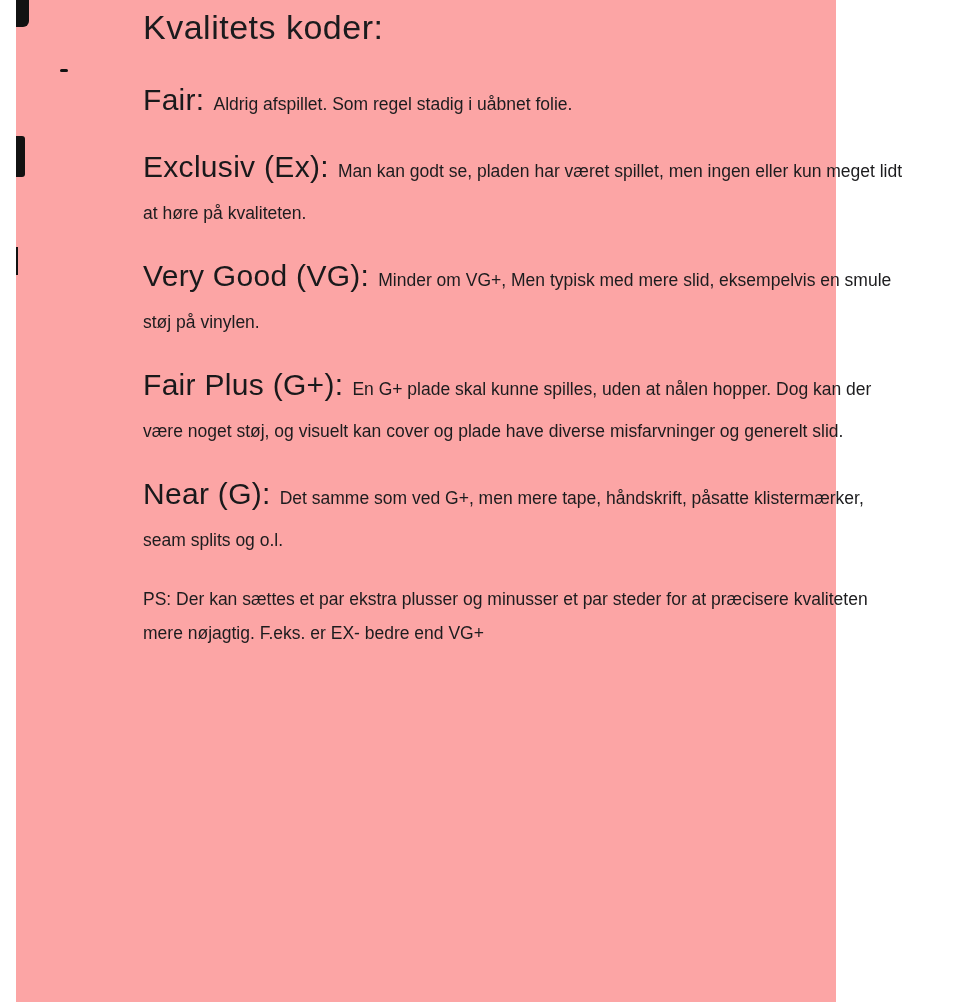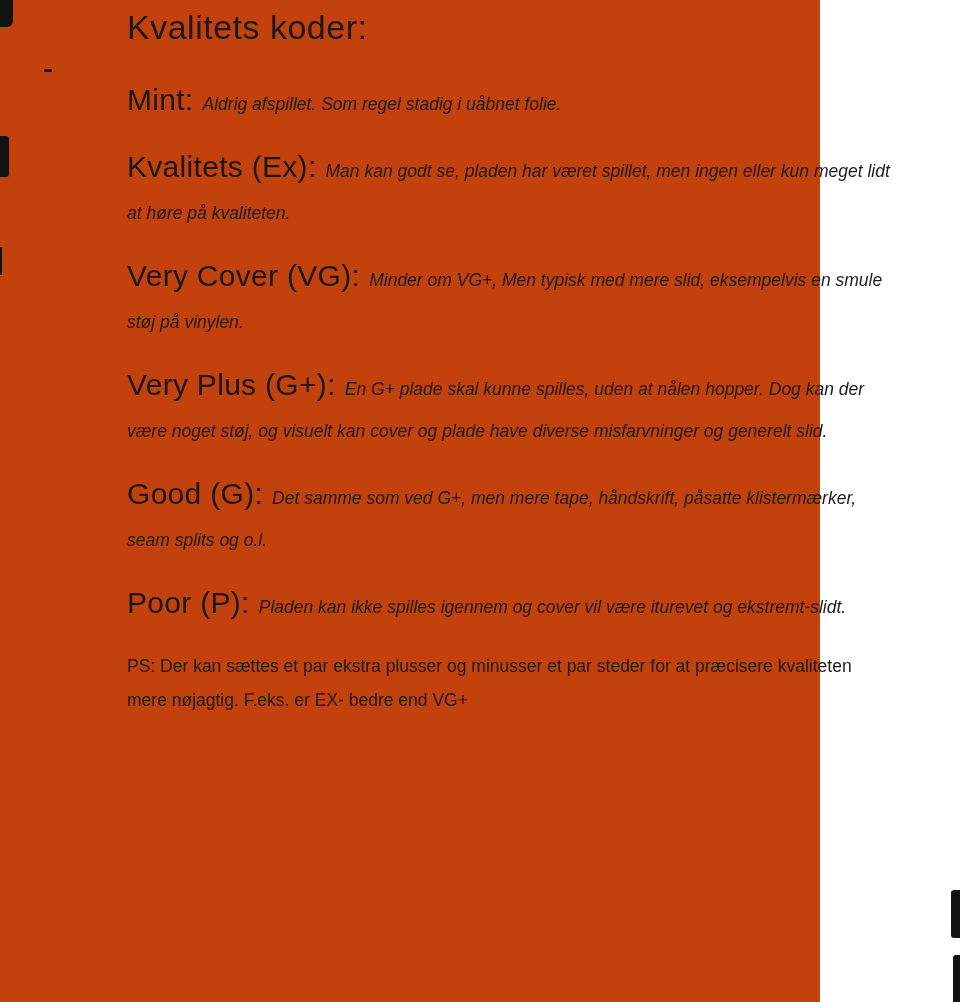--- a/index.html
+++ b/index.html
@@ -11,21 +11,22 @@
     width: 960px;
     height: 1002px;
     font-family: "Liberation Sans", sans-serif;
     color: #1c1c1e;
     overflow: hidden;
   }
   .page {
     position: relative;
     width: 820px;
     height: 1002px;
-    background: #c2410c;
+    background: #fca5a5;
+    margin-left: 16px;
   }
   .content {
     position: absolute;
     left: 127px;
     top: 8px;
     width: 768px;
   }
   .doc-title {
     font-size: 34px;
     font-weight: 400;
@@ -40,21 +41,20 @@
     color: #1c1c1e;
   }
   .term {
     font-size: 30px;
     letter-spacing: 0.3px;
     margin-right: 9px;
     color: #19191b;
   }
   .desc {
     font-size: 17.5px;
-    font-style: italic;
   }
   .ps {
     font-size: 17.5px;
     line-height: 34px;
     margin: 2px 0 0 0;
     color: #1c1c1e;
   }
   
   .artifact {
     position: absolute;
@@ -70,45 +70,42 @@
 </head>
 <body>
 
 <div class="page">
 
   <div class="content">
 
     <h1 class="doc-title">Kvalitets koder:</h1>
 
     <p class="entry">
-      <span class="term">Mint:</span><span class="desc">Aldrig afspillet. Som regel stadig i uåbnet folie.</span>
+      <span class="term">Fair:</span><span class="desc">Aldrig afspillet. Som regel stadig i uåbnet folie.</span>
     </p>
 
 
     <p class="entry">
-      <span class="term">Kvalitets (Ex):</span><span class="desc">Man kan godt se, pladen har været spillet, men ingen eller kun meget lidt at høre på kvaliteten.</span>
+      <span class="term">Exclusiv (Ex):</span><span class="desc">Man kan godt se, pladen har været spillet, men ingen eller kun meget lidt at høre på kvaliteten.</span>
     </p>
 
 
     <p class="entry">
-      <span class="term">Very Cover (VG):</span><span class="desc">Minder om VG+, Men typisk med mere slid, eksempelvis en smule støj på vinylen.</span>
+      <span class="term">Very Good (VG):</span><span class="desc">Minder om VG+, Men typisk med mere slid, eksempelvis en smule støj på vinylen.</span>
     </p>
 
     <p class="entry">
-      <span class="term">Very Plus (G+):</span><span class="desc">En G+ plade skal kunne spilles, uden at nålen hopper. Dog kan der være noget støj, og visuelt kan cover og plade have diverse misfarvninger og generelt slid.</span>
+      <span class="term">Fair Plus (G+):</span><span class="desc">En G+ plade skal kunne spilles, uden at nålen hopper. Dog kan der være noget støj, og visuelt kan cover og plade have diverse misfarvninger og generelt slid.</span>
     </p>
 
     <p class="entry">
-      <span class="term">Good (G):</span><span class="desc">Det samme som ved G+, men mere tape, håndskrift, påsatte klistermærker, seam splits og o.l.</span>
+      <span class="term">Near (G):</span><span class="desc">Det samme som ved G+, men mere tape, håndskrift, påsatte klistermærker, seam splits og o.l.</span>
     </p>
 
 
-    <p class="entry">
-      <span class="term">Poor (P):</span><span class="desc">Pladen kan ikke spilles igennem og cover vil være iturevet og ekstremt-slidt.</span>
-    </p>
 
     <p class="ps">PS: Der kan sættes et par ekstra plusser og minusser et par steder for at præcisere kvaliteten mere nøjagtig. F.eks. er EX- bedre end VG+</p>
 
   </div>
 
   <div class="artifact a-topleft"></div>
   <div class="artifact a-dash"></div>
   <div class="artifact a-leftbar"></div>
   <div class="artifact a-leftline"></div>
   <div class="artifact a-rightbar1"></div>

